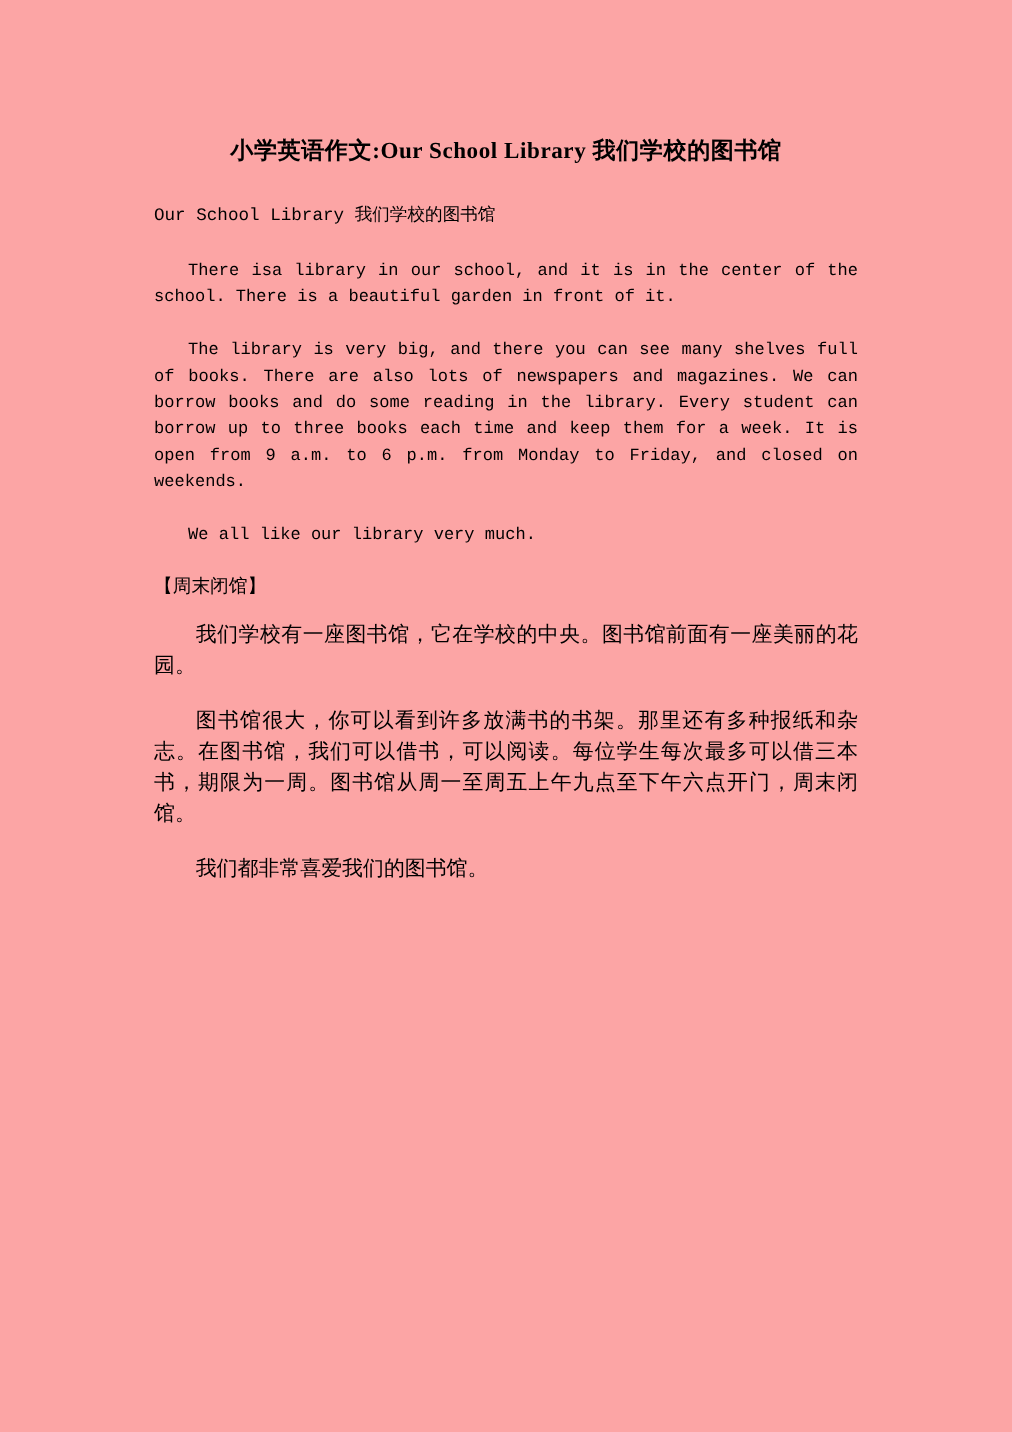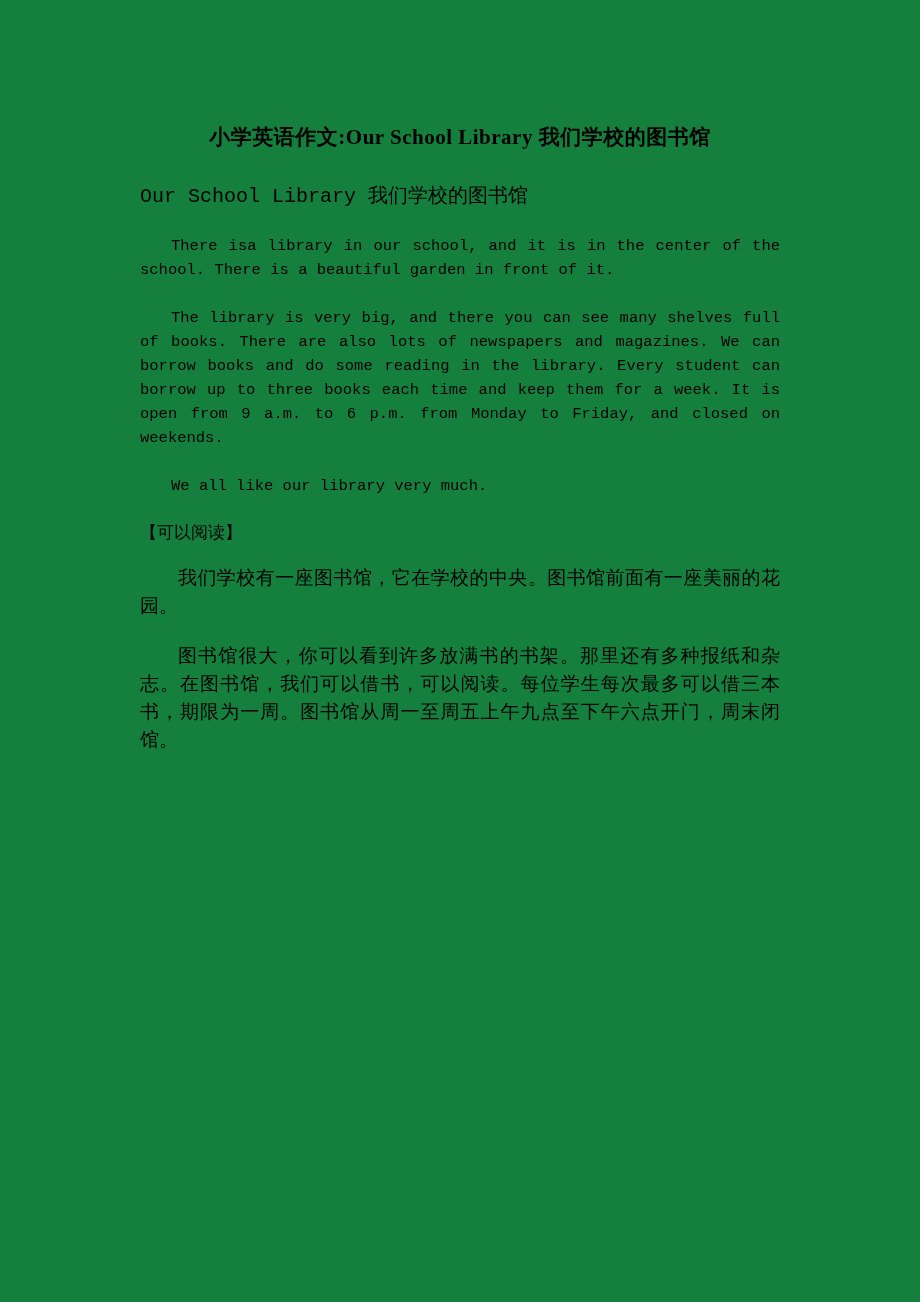--- a/index.html
+++ b/index.html
@@ -9,36 +9,36 @@
   }
   body {
     width: 920px;
     height: 1302px;
     overflow: hidden;
   }
   .doc-page {
     box-sizing: border-box;
     width: 920px;
     height: 1302px;
-    background: #15803d;
+    background: #fca5a5;
     padding: 126px 140px 0 140px;
     color: #000000;
   }
   .doc-title {
     font-family: "Liberation Serif", "DejaVu Serif", serif;
     font-size: 21px;
     font-weight: bold;
     line-height: 23px;
     text-align: center;
     margin: 0 0 37px 0;
     letter-spacing: 0.5px;
   }
   .doc-subtitle {
     font-family: "Liberation Mono", "DejaVu Sans Mono", monospace;
-    font-size: 20px;
+    font-size: 16px;
     line-height: 21px;
     margin: 0 0 27px 0;
     text-align: left;
   }
   p.en {
     font-family: "Liberation Mono", "DejaVu Sans Mono", monospace;
     font-size: 15.5px;
     line-height: 24px;
     text-align: justify;
     text-indent: 2em;
@@ -71,20 +71,21 @@
   <h1 class="doc-title">小学英语作文:Our School Library 我们学校的图书馆</h1>
 
   <p class="doc-subtitle">Our School Library 我们学校的图书馆</p>
 
   <p class="en">There isa library in our school, and it is in the center of the school. There is a beautiful garden in front of it.</p>
 
   <p class="en">The library is very big, and there you can see many shelves full of books. There are also lots of newspapers and magazines. We can borrow books and do some reading in the library. Every student can borrow up to three books each time and keep them for a week. It is open from 9 a.m. to 6 p.m. from Monday to Friday, and closed on weekends.</p>
 
   <p class="en last">We all like our library very much.</p>
 
-  <p class="translation-heading">【可以阅读】</p>
+  <p class="translation-heading">【周末闭馆】</p>
 
   <p class="zh">我们学校有一座图书馆，它在学校的中央。图书馆前面有一座美丽的花园。</p>
 
   <p class="zh">图书馆很大，你可以看到许多放满书的书架。那里还有多种报纸和杂志。在图书馆，我们可以借书，可以阅读。每位学生每次最多可以借三本书，期限为一周。图书馆从周一至周五上午九点至下午六点开门，周末闭馆。</p>
 
+  <p class="zh">我们都非常喜爱我们的图书馆。</p>
 
 </div>
 
 </body></html>

